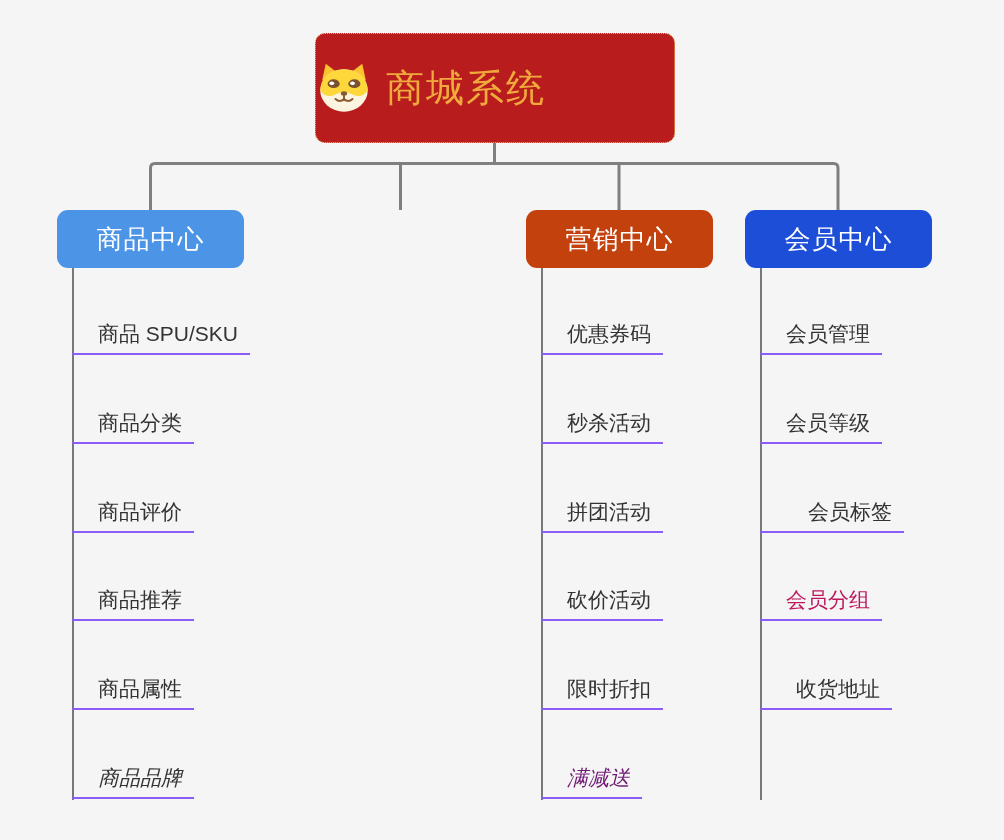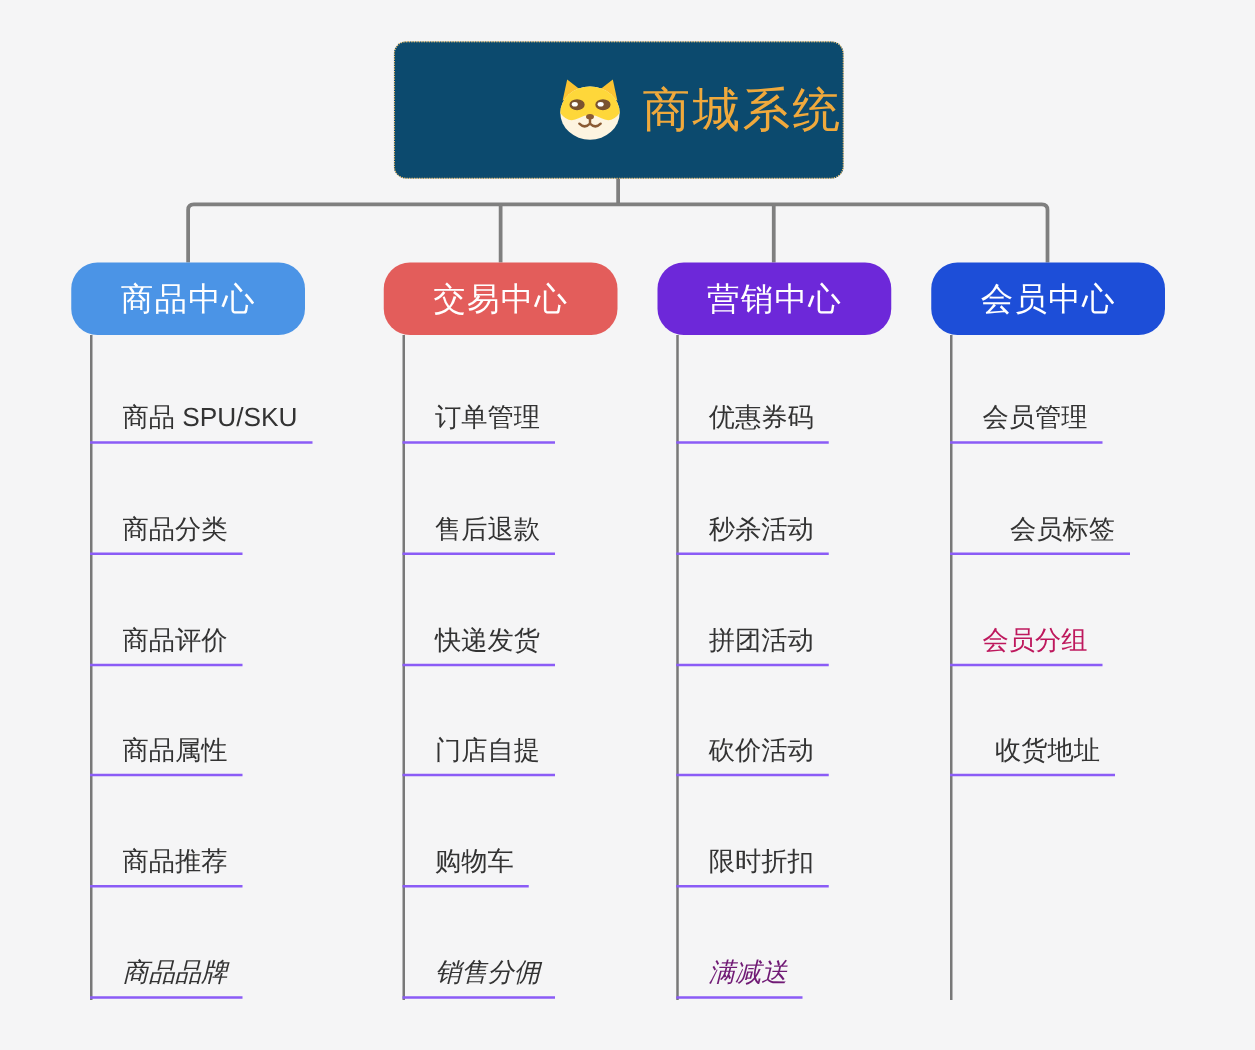--- a/index.html
+++ b/index.html
@@ -19,48 +19,48 @@
     position:absolute;
     left:0;top:0;
     width:1004px;height:840px;
     pointer-events:none;
   }
   
   .root-node{
     position:absolute;
     left:315px;top:33px;
     width:360px;height:110px;
-    background:#0c4a6e;
+    background:#b91c1c;
     border:1px dotted #f0bd62;
     border-radius:10px;
     box-sizing:border-box;
     display:flex;
     align-items:center;
-    justify-content:flex-end;
+    justify-content:flex-start;
     gap:14px;
     cursor:default;
   }
   .root-title{
     font-size:38px;
     letter-spacing:2px;
     color:#f0a93c;
   }
   .dog-icon{width:56px;height:52px;flex:0 0 auto;}
   
   .branch{
     position:absolute;
     top:210px;
     width:260px;
     height:630px;
   }
   .branch-header{
     position:absolute;
     left:0;top:0;
     width:187px;height:58px;
-    border-radius:21px;
+    border-radius:11px;
     display:flex;
     align-items:center;
     justify-content:center;
     color:#ffffff;
     font-size:26px;
     letter-spacing:1px;
     cursor:default;
   }
   .trunk{
     position:absolute;
@@ -120,49 +120,40 @@
     </svg>
     <span class="root-title" style="color: rgb(240, 169, 60);">商城系统</span>
   </div>
 
   <div class="branch b1">
     <div class="branch-header" style="background-color: rgb(75, 148, 230);">商品中心</div>
     <div class="trunk"></div>
     <div class="leaf" style="color: rgb(51, 51, 51);">商品 SPU/SKU</div>
     <div class="leaf" style="color: rgb(51, 51, 51);">商品分类</div>
     <div class="leaf" style="color: rgb(51, 51, 51);">商品评价</div>
+    <div class="leaf" style="color: rgb(51, 51, 51);">商品推荐</div>
     <div class="leaf" style="color: rgb(51, 51, 51);">商品属性</div>
-    <div class="leaf" style="color: rgb(51, 51, 51);">商品推荐</div>
     <div class="leaf" style="color: rgb(51, 51, 51);">商品品牌</div>
   </div>
 
-  <div class="branch b2">
-    <div class="branch-header" style="background-color: rgb(227, 93, 91);">交易中心</div>
-    <div class="trunk"></div>
-    <div class="leaf" style="color: rgb(51, 51, 51);">订单管理</div>
-    <div class="leaf" style="color: rgb(51, 51, 51);">售后退款</div>
-    <div class="leaf" style="color: rgb(51, 51, 51);">快递发货</div>
-    <div class="leaf" style="color: rgb(51, 51, 51);">门店自提</div>
-    <div class="leaf" style="color: rgb(51, 51, 51);">购物车</div>
-    <div class="leaf" style="color: rgb(51, 51, 51);">销售分佣</div>
-  </div>
 
   <div class="branch b3">
-    <div class="branch-header" style="background-color: #6d28d9; font-family: Liberation Serif, serif;">营销中心</div>
+    <div class="branch-header" style="background-color: #c2410c; font-family: Liberation Serif, serif;">营销中心</div>
     <div class="trunk"></div>
     <div class="leaf" style="color: rgb(51, 51, 51);">优惠券码</div>
     <div class="leaf" style="color: rgb(51, 51, 51);">秒杀活动</div>
     <div class="leaf" style="color: rgb(51, 51, 51);">拼团活动</div>
     <div class="leaf" style="color: rgb(51, 51, 51);">砍价活动</div>
     <div class="leaf" style="color: rgb(51, 51, 51);">限时折扣</div>
     <div class="leaf" style="color: #701a75;">满减送</div>
   </div>
 
   <div class="branch b4">
     <div class="branch-header" style="background-color: #1d4ed8;">会员中心</div>
     <div class="trunk"></div>
     <div class="leaf" style="color: rgb(51, 51, 51);">会员管理</div>
+    <div class="leaf" style="color: rgb(51, 51, 51);">会员等级</div>
     <div class="leaf" style="color: rgb(51, 51, 51); padding-left: 48px;">会员标签</div>
     <div class="leaf" style="color: #be185d;">会员分组</div>
     <div class="leaf" style="color: rgb(51, 51, 51); padding-left: 36px;">收货地址</div>
   </div>
 
 </div>
 
 </body></html>

